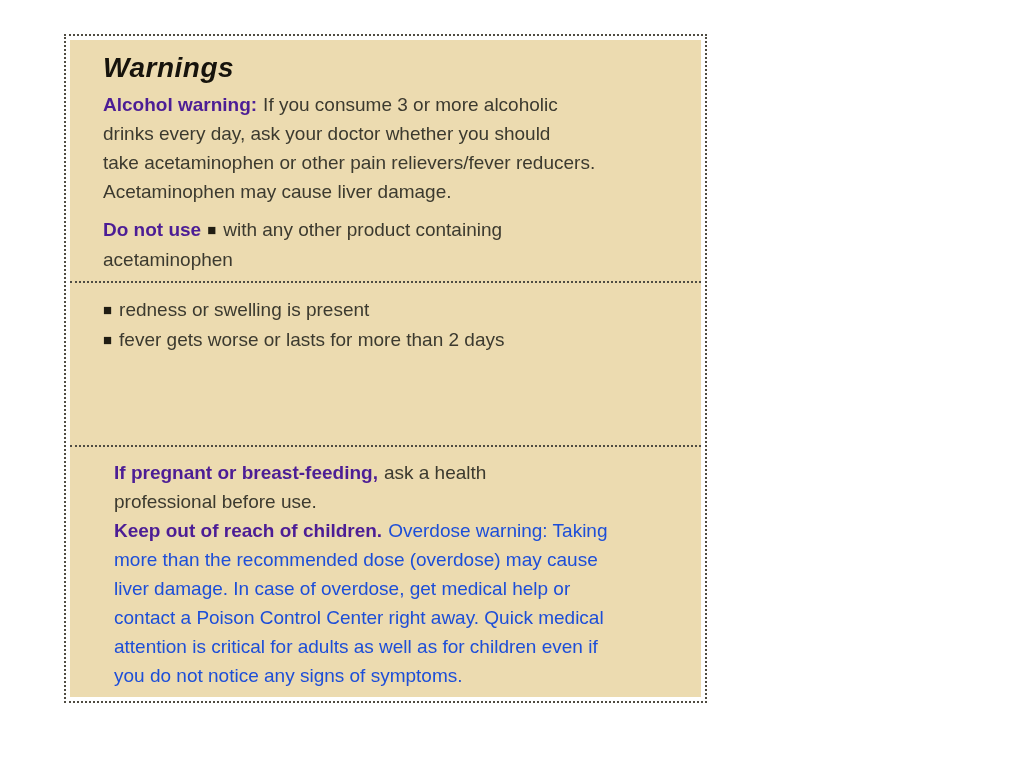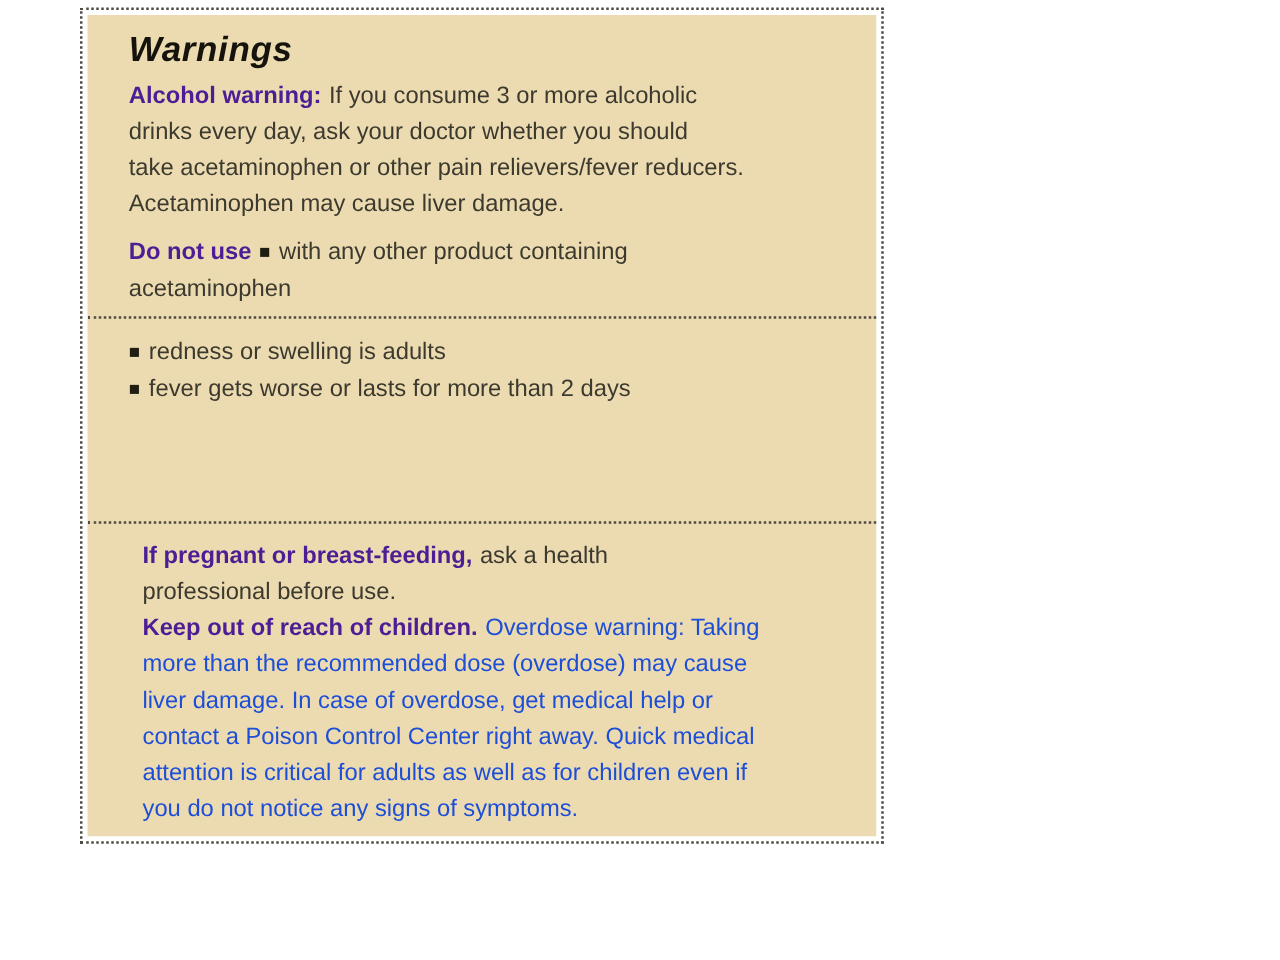--- a/index.html
+++ b/index.html
@@ -8,21 +8,21 @@
     background: #ffffff;
     font-family: "Liberation Sans", "DejaVu Sans", sans-serif;
     position: relative;
     overflow: hidden;
   }
   .page { position: absolute; inset: 0; background: #ffffff; }
 
   .warnings-box {
     position: absolute;
     left: 64px;
-    top: 6px;
+    top: 34px;
     width: 643px;
     height: 669px;
     border: 2px dotted #4f4c42;
     background: #ffffff;
     padding: 4px;
   }
   .box-inner {
     width: 100%;
     height: 100%;
     background: #ecdbb0;
@@ -101,21 +101,21 @@
 take acetaminophen or other pain relievers/fever reducers.
 Acetaminophen may cause liver damage.</span></div>
         <div class="para"><span class="para-lead">Do not use</span><span class="sq">■</span><span class="para-text">with any other product containing
 acetaminophen</span></div>
       </div>
 
       <div class="divider"></div>
 
       <div class="sec sec2">
         <ul class="bullet-list">
-          <li class="bullet-item"><span class="sq">■</span><span>redness or swelling is adults</span></li>
+          <li class="bullet-item"><span class="sq">■</span><span>redness or swelling is present</span></li>
           <li class="bullet-item"><span class="sq">■</span><span>fever gets worse or lasts for more than 2 days</span></li>
         </ul>
       </div>
 
       <div class="divider"></div>
 
       <div class="sec sec3">
         <div class="para"><span class="para-lead">If pregnant or breast-feeding,</span><span class="para-text">ask a health
 professional before use.</span></div>
         <div class="para"><span class="para-lead">Keep out of reach of children.</span><span class="para-text overdose-tone">Overdose warning: Taking

